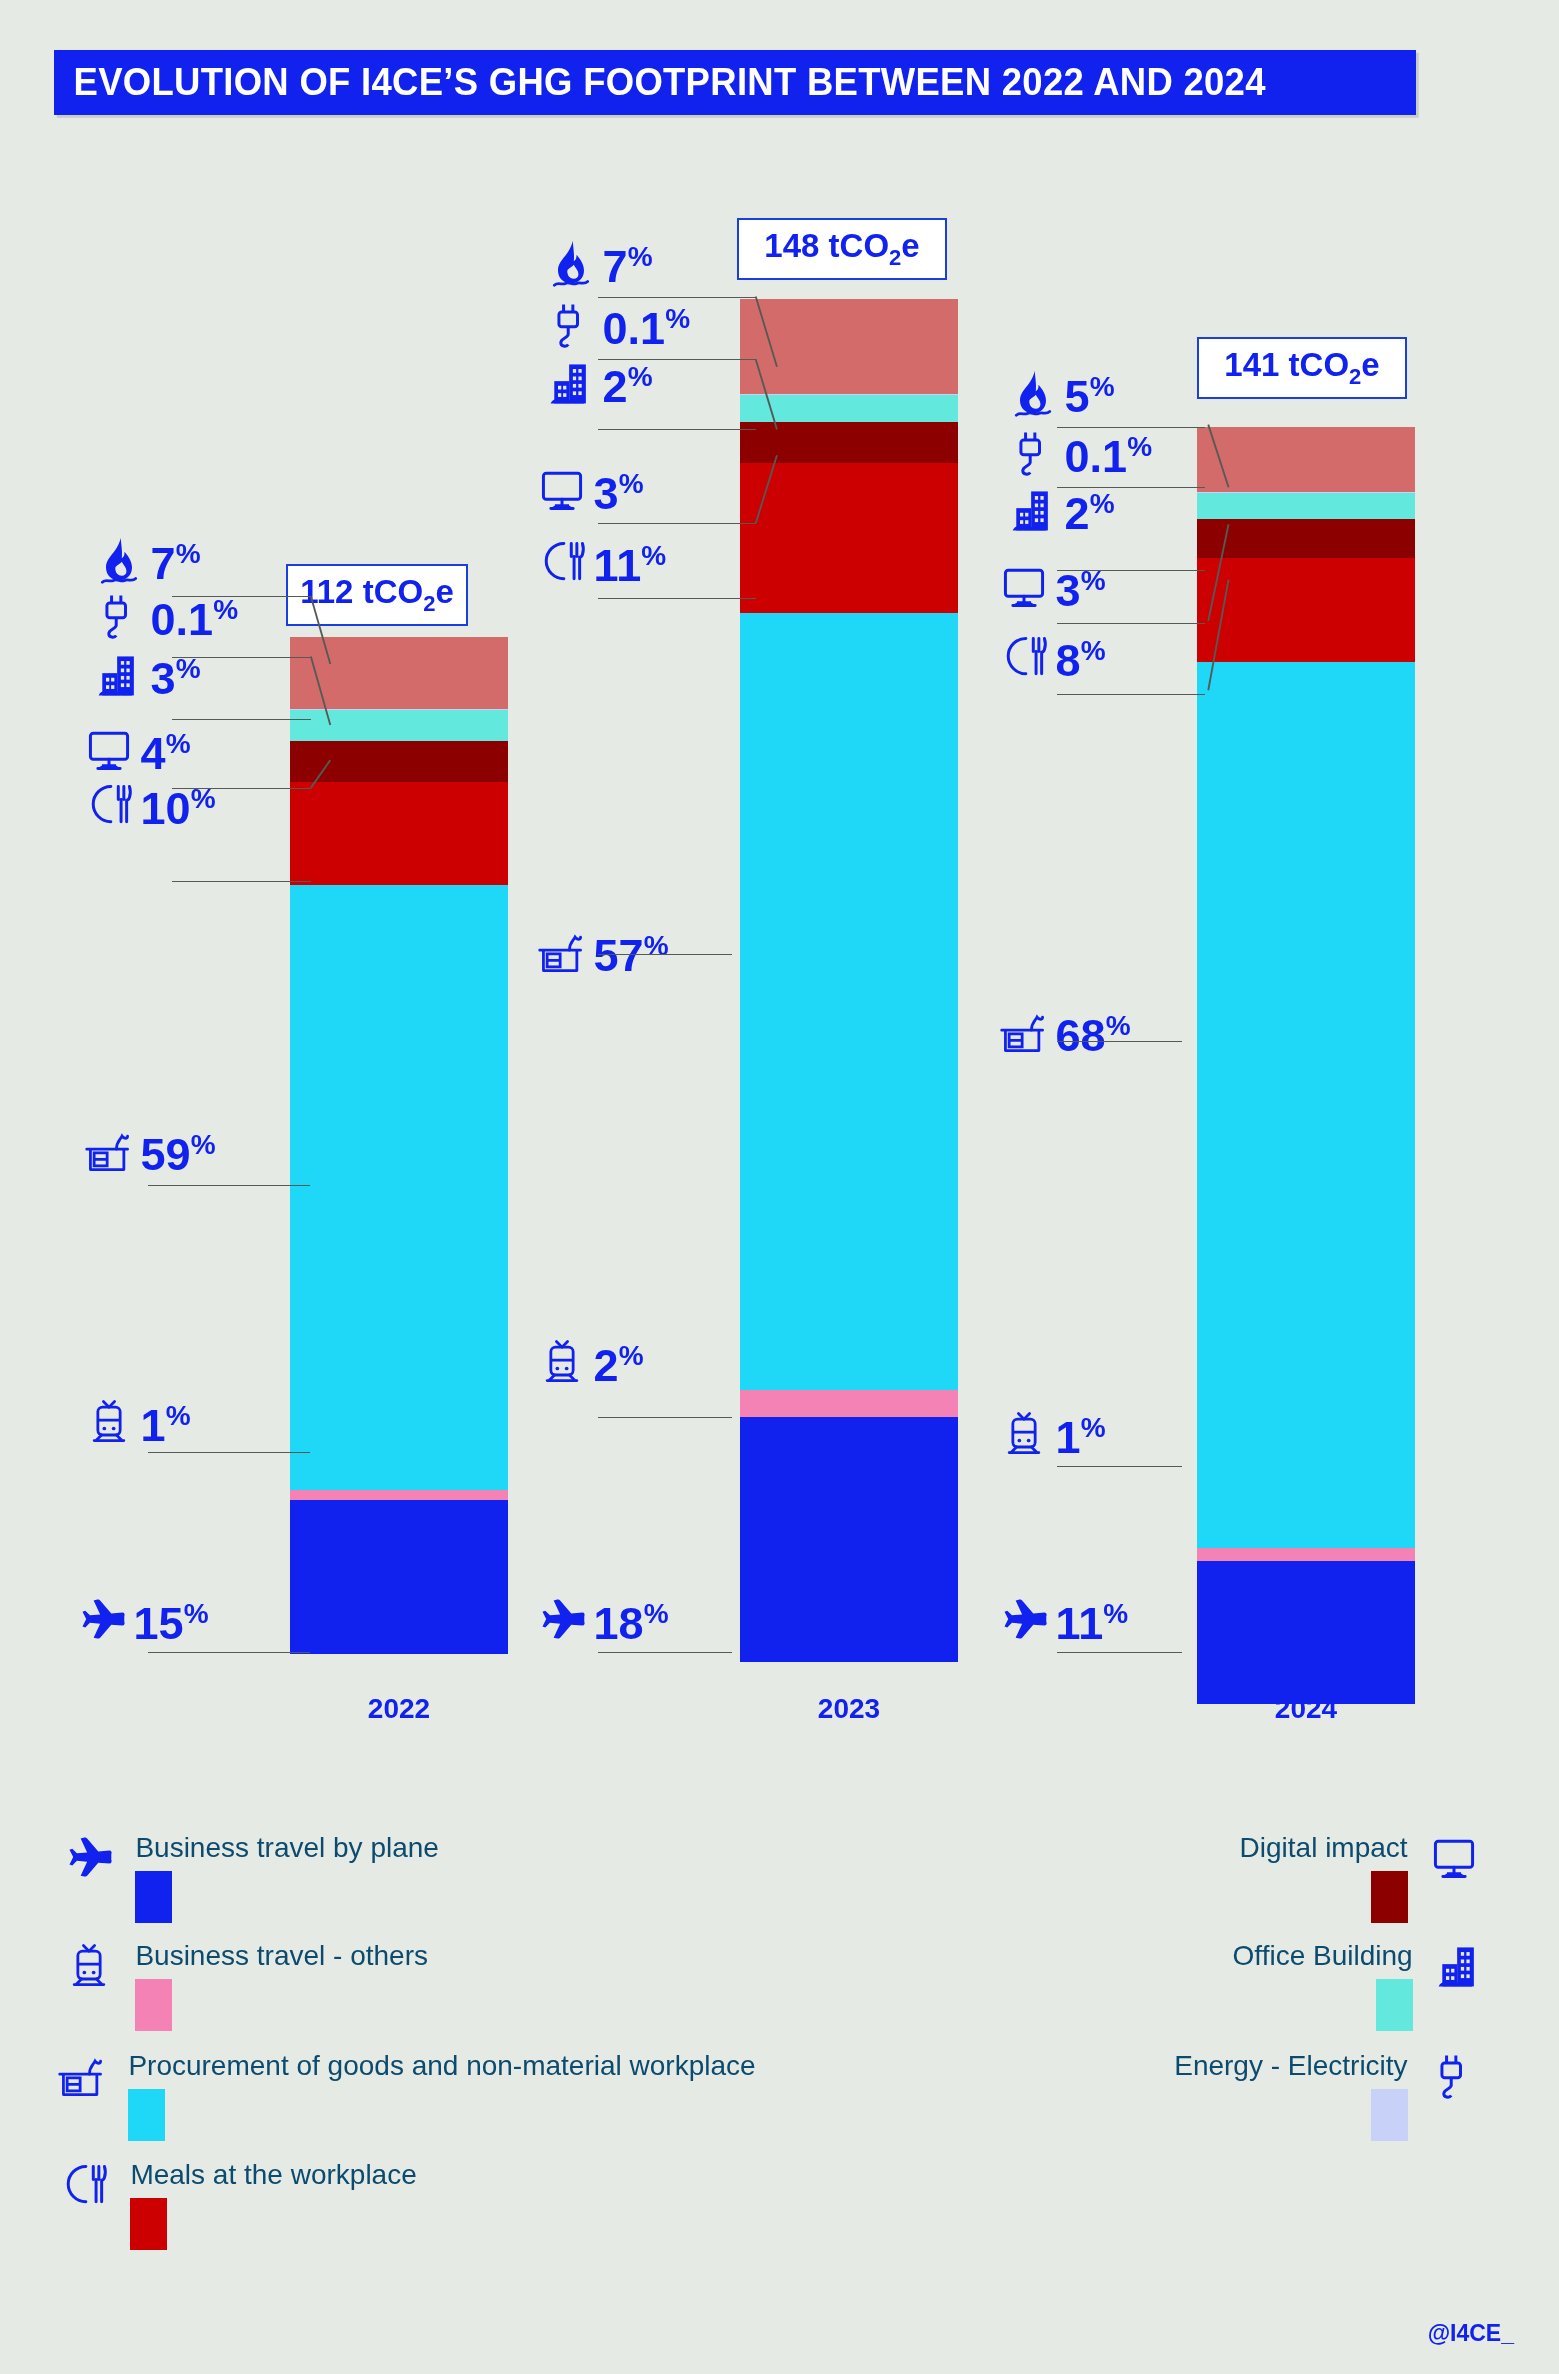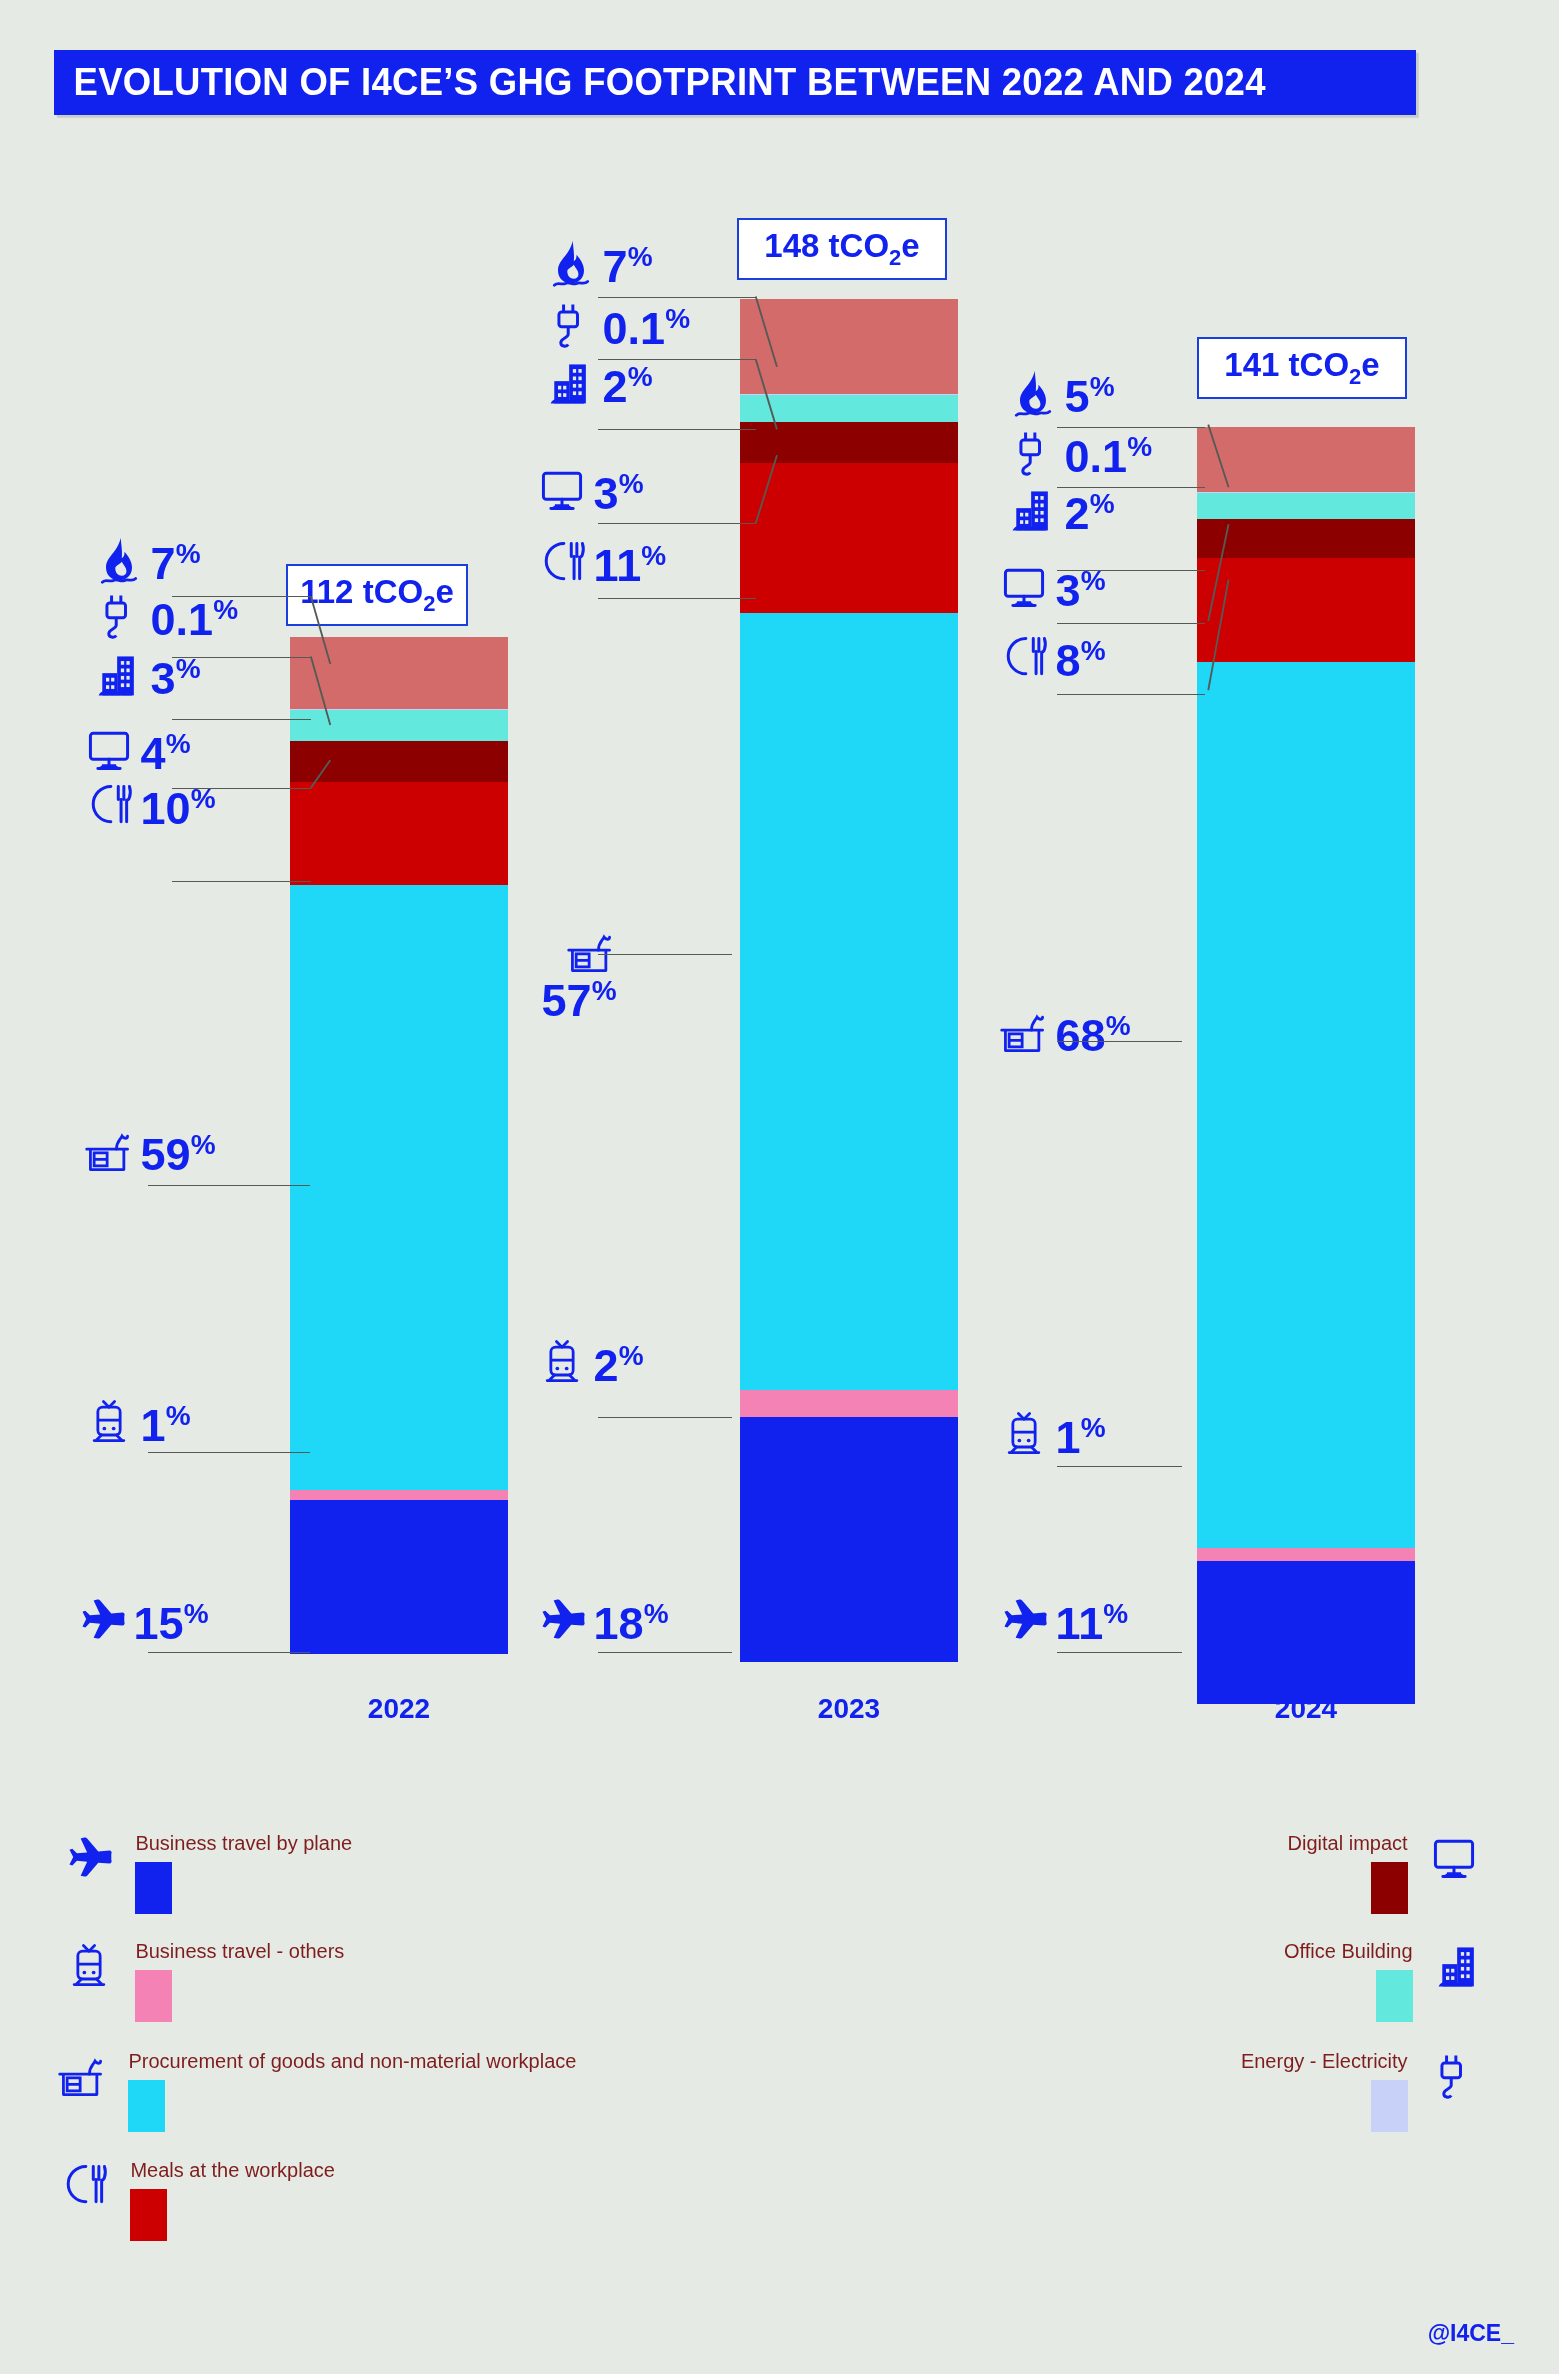--- a/index.html
+++ b/index.html
@@ -50,21 +50,21 @@
     color:#1122ef;font-weight:bold;font-size:45px;line-height:0.95;
     white-space:nowrap;margin-left:5.6px;
   }
   .lab .val .pc{font-size:28px;vertical-align:super;}
   .rule{position:absolute;height:0;border-top:1.9px solid #555a55;}
   .leader{position:absolute;}
 
   
   .legend{position:absolute;left:0;top:1813px;width:1559px;height:519px;}
   .lg-item{position:absolute;display:flex;align-items:flex-start;}
-  .lg-txt{color:#7f1d1d;font-size:20px;font-weight:normal;white-space:nowrap;}
+  .lg-txt{color:#0c4a6e;font-size:28px;font-weight:normal;white-space:nowrap;}
   .lg-sw{width:37px;height:52px;display:block;}
   .lg-ic{width:52px;height:61px;display:block;}
   .lg-left .lg-ic{margin-right:20.4px;}
   .lg-right .lg-ic{margin-left:20.4px;}
 
   .footer{
     position:absolute;right:45px;bottom:28px;
     color:#1122ef;font-size:23px;font-weight:bold;
   }
   svg{display:block;overflow:visible;}
@@ -310,21 +310,21 @@
         <svg viewBox="0 0 56 56" fill="none" stroke="#1122ef" stroke-width="3.2">
             <path d="M30 8a19 19 0 1 0 0 38" stroke-linecap="round"></path>
             <path d="M38 8v14M44 8v14M41 22v24" stroke-linecap="round"></path>
             <path d="M50 8c0 0 2 6 0 12-1 3-3 3-3 3v23" stroke-linecap="round"></path>
           </svg>
       </span>
       <span class="val"><span>11</span><span class="pc">%</span></span>
     </div>
     <div class="rule" style="left:598px;top:598px;width:158px;"></div>
 
-    <div class="lab" style="left:536px;top:926px;flex-direction:column;">
+    <div class="lab" style="left:536px;top:926px;">
       <span class="ic">
         <svg viewBox="0 0 56 56" fill="none" stroke="#1122ef" stroke-width="3">
             <path d="M4 26h44M8 26v22M44 26v22M8 48h36" stroke-linecap="round"></path>
             <rect x="12" y="30" width="14" height="14"></rect>
             <path d="M12 37h14"></path>
             <path d="M36 26c0-8 4-10 6-14 2 3 6 3 6 0" stroke-linecap="round"></path>
           </svg>
       </span>
       <span class="val"><span>57</span><span class="pc">%</span></span>
     </div>

